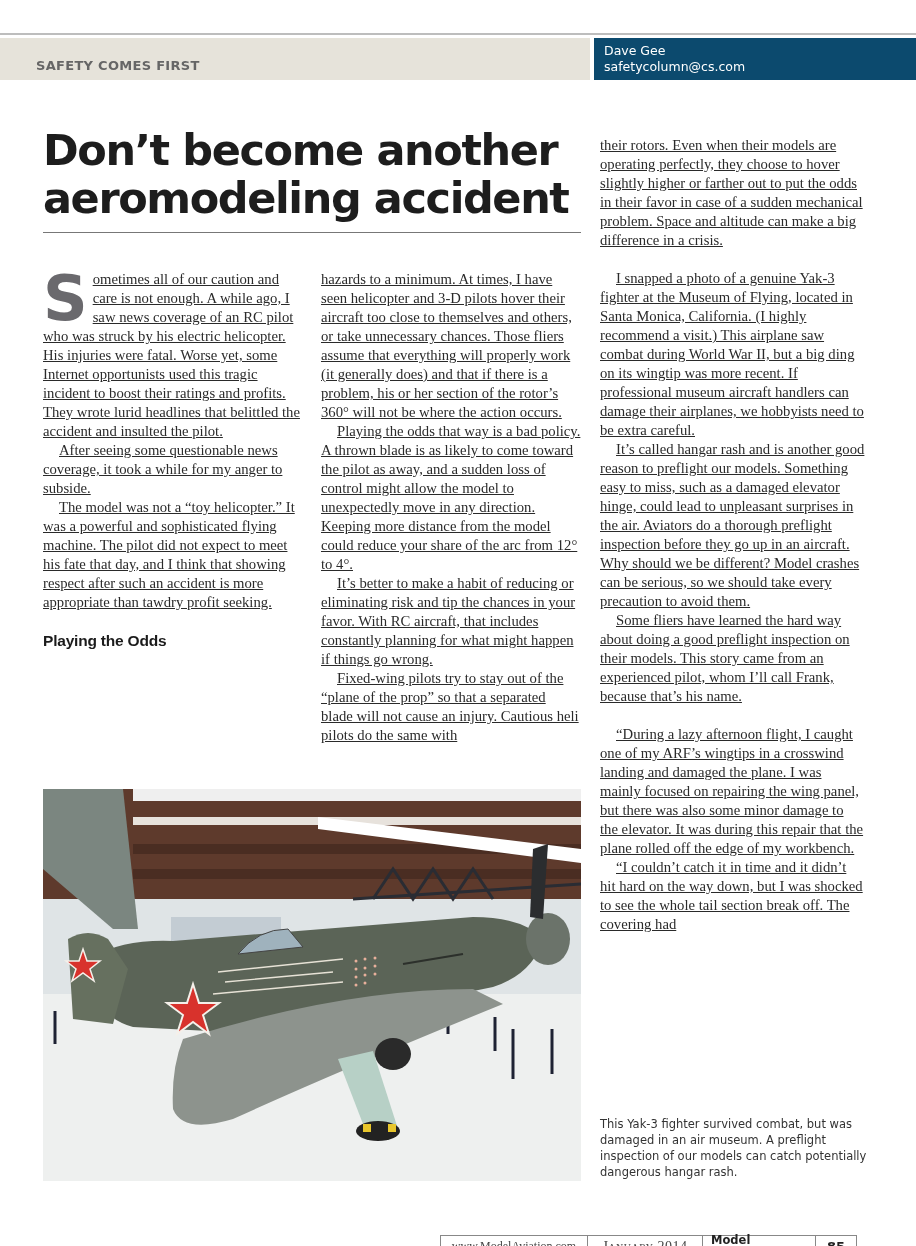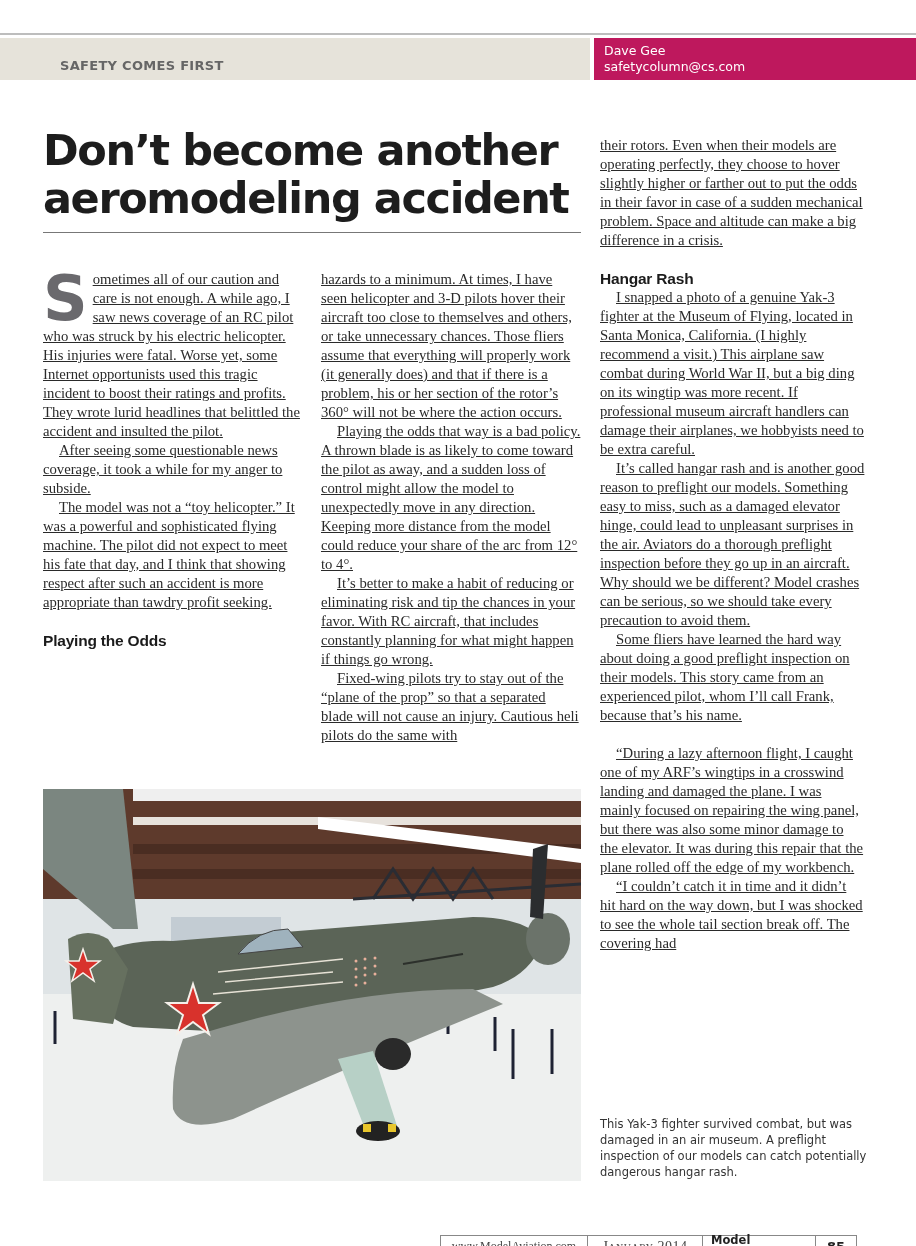--- a/index.html
+++ b/index.html
@@ -1,20 +1,20 @@
 <!DOCTYPE html>
 <html><head>
 <meta charset="utf-8">
 <style>
   html, body { margin:0; padding:0; background:#ffffff; }
   body { width:916px; height:1246px; position:relative; overflow:hidden; font-family:"Liberation Serif", serif; color:#2b2b2b; }
   .top-rule { position:absolute; left:0; top:33px; width:916px; height:2px; background:#bdbdbd; }
   .header-band { position:absolute; left:0; top:38px; width:590px; height:42px; background:#e6e3da; }
-  .section-label { position:absolute; left:60px; top:58px; font-family:"DejaVu Sans", sans-serif; font-weight:bold; font-size:13px; letter-spacing:0.3px; color:#666; }
-  .author-box { position:absolute; left:594px; top:38px; width:322px; height:42px; background:#be185d; color:#fff; font-family:"DejaVu Sans", sans-serif; font-size:12.5px; line-height:16px; padding:5px 0 0 10px; box-sizing:border-box; }
+  .section-label { position:absolute; left:36px; top:58px; font-family:"DejaVu Sans", sans-serif; font-weight:bold; font-size:13px; letter-spacing:0.3px; color:#666; }
+  .author-box { position:absolute; left:594px; top:38px; width:322px; height:42px; background:#0c4a6e; color:#fff; font-family:"DejaVu Sans", sans-serif; font-size:12.5px; line-height:16px; padding:5px 0 0 10px; box-sizing:border-box; }
   .title { position:absolute; left:43px; top:126px; width:540px; margin:0; font-family:"DejaVu Sans", sans-serif; font-weight:bold; font-size:43px; line-height:48px; letter-spacing:-1.4px; color:#1d1d1d; }
   .title-rule { position:absolute; left:43px; top:232px; width:538px; height:1px; background:#777; }
   .col { position:absolute; font-size:14.7px; line-height:19px; color:#2a2a2a; }
   .col p { margin:0; text-indent:16px;text-decoration:underline; }
   .col p.noindent { text-indent:0; }
   .col h3 { margin:0; font-family:"Liberation Sans", sans-serif; font-weight:bold; font-size:15.5px; line-height:19px; color:#1b1b1b; letter-spacing:-0.2px; }
   .gap { height:19px; }
   .col1 { left:43px; top:270px; width:260px; }
   .col2 { left:321px; top:270px; width:260px; }
   .col3 { left:600px; top:136px; width:265px; }
@@ -57,21 +57,20 @@
 <div class="col col2">
   <p class="noindent">hazards to a minimum. At times, I have seen helicopter and 3-D pilots hover their aircraft too close to themselves and others, or take unnecessary chances. Those fliers assume that everything will properly work (it generally does) and that if there is a problem, his or her section of the rotor’s 360° will not be where the action occurs.</p>
   <p>Playing the odds that way is a bad policy. A thrown blade is as likely to come toward the pilot as away, and a sudden loss of control might allow the model to unexpectedly move in any direction. Keeping more distance from the model could reduce your share of the arc from 12° to 4°.</p>
   <p>It’s better to make a habit of reducing or eliminating risk and tip the chances in your favor. With RC aircraft, that includes constantly planning for what might happen if things go wrong.</p>
   <p>Fixed-wing pilots try to stay out of the “plane of the prop” so that a separated blade will not cause an injury. Cautious heli pilots do the same with</p>
 </div>
 
 <div class="col col3">
   <p class="noindent">their rotors. Even when their models are operating perfectly, they choose to hover slightly higher or farther out to put the odds in their favor in case of a sudden mechanical problem. Space and altitude can make a big difference in a crisis.</p>
   <div class="gap"></div>
-  <h3>Hangar Rash</h3>
   <p>I snapped a photo of a genuine Yak-3 fighter at the Museum of Flying, located in Santa Monica, California. (I highly recommend a visit.) This airplane saw combat during World War II, but a big ding on its wingtip was more recent. If professional museum aircraft handlers can damage their airplanes, we hobbyists need to be extra careful.</p>
   <p>It’s called hangar rash and is another good reason to preflight our models. Something easy to miss, such as a damaged elevator hinge, could lead to unpleasant surprises in the air. Aviators do a thorough preflight inspection before they go up in an aircraft. Why should we be different? Model crashes can be serious, so we should take every precaution to avoid them.</p>
   <p>Some fliers have learned the hard way about doing a good preflight inspection on their models. This story came from an experienced pilot, whom I’ll call Frank, because that’s his name.</p>
   <div class="gap"></div>
   <p>“During a lazy afternoon flight, I caught one of my ARF’s wingtips in a crosswind landing and damaged the plane. I was mainly focused on repairing the wing panel, but there was also some minor damage to the elevator. It was during this repair that the plane rolled off the edge of my workbench.</p>
   <p>“I couldn’t catch it in time and it didn’t hit hard on the way down, but I was shocked to see the whole tail section break off. The covering had</p>
 </div>
 
 <div class="photo">
   <svg width="538" height="392" viewBox="0 0 538 392">

